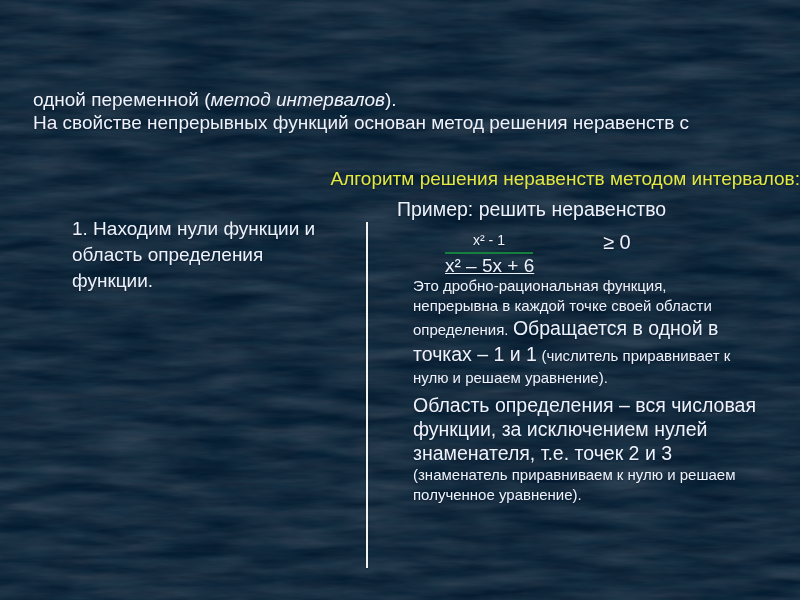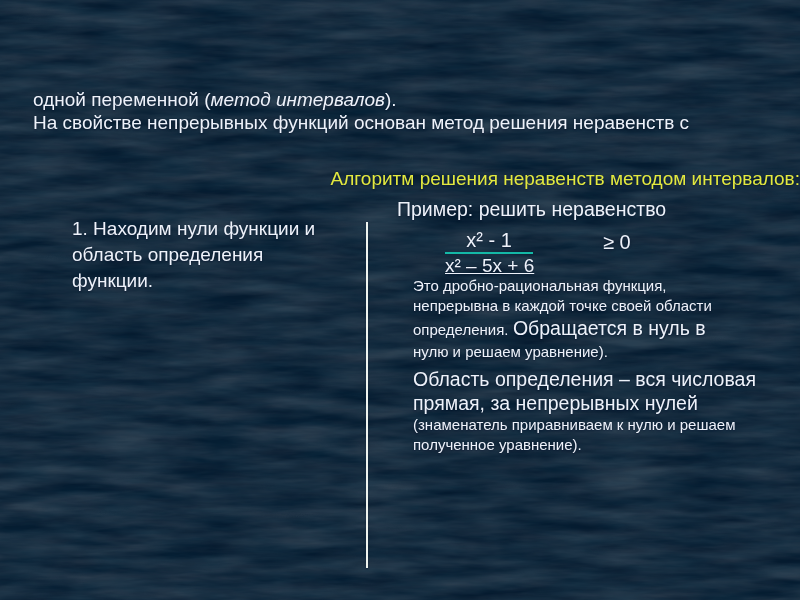--- a/index.html
+++ b/index.html
@@ -82,24 +82,24 @@
     position: relative;
     margin-top: 8px;
     margin-left: 48px;
     height: 47px;
   }
   .frac { display: inline-block; }
   .num {
     display: block;
     width: 88px;
     text-align: center;
-    font-size: 20px;
+    font-size: 14px;
     line-height: 22px;
     padding-bottom: 1px;
-    border-bottom: 2px solid #14b8a6;
+    border-bottom: 2px solid #15803d;
   }
   .den {
     display: block;
     font-size: 19px;
     line-height: 22px;
     padding-top: 1px;
     white-space: nowrap;
     text-decoration: underline;
   }
   .rel {
@@ -163,23 +163,28 @@
         <span class="den">x² – 5x + 6</span>
       </span>
       <span class="rel">≥ 0</span>
     </div>
 
     <div class="expl">
       <div class="ln-s">Это дробно-рациональная функция,</div>
       <div class="ln-s">непрерывна в каждой точке своей области</div>
       <div class="ln-mix">
         <span class="run-s">определения.</span>
-        <span class="run-l">Обращается в нуль в</span>
+        <span class="run-l">Обращается в одной в</span>
+      </div>
+      <div class="ln-mix">
+        <span class="run-l">точках – 1 и 1</span>
+        <span class="run-s">(числитель приравнивает к</span>
       </div>
       <div class="ln-s">нулю и решаем уравнение).</div>
       <div class="ln-l para2">Область определения – вся числовая</div>
-      <div class="ln-l">прямая, за непрерывных нулей</div>
+      <div class="ln-l">функции, за исключением нулей</div>
+      <div class="ln-l">знаменателя, т.е. точек 2 и 3</div>
       <div class="ln-s">(знаменатель приравниваем к нулю и решаем</div>
       <div class="ln-s">полученное уравнение).</div>
     </div>
   </div>
 
 </div>
 
 </body></html>

